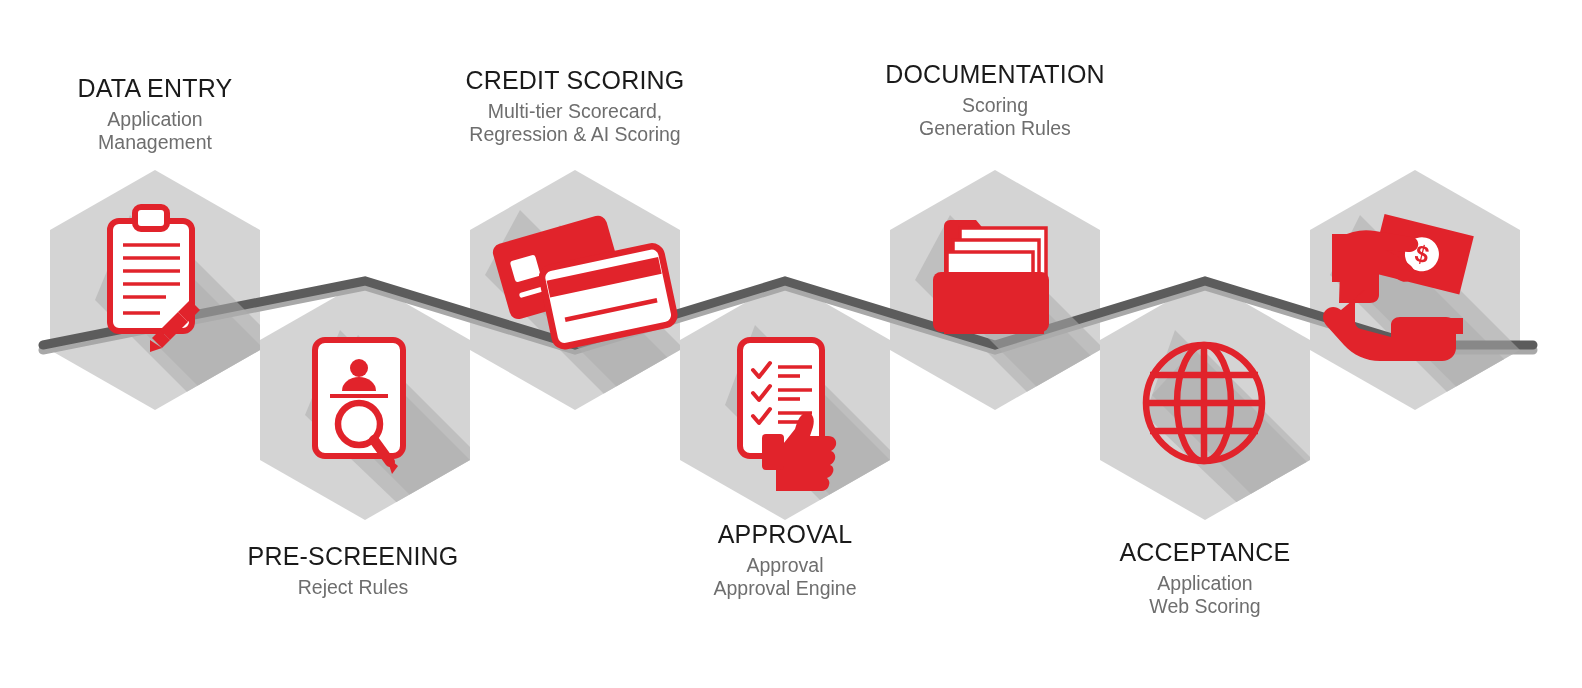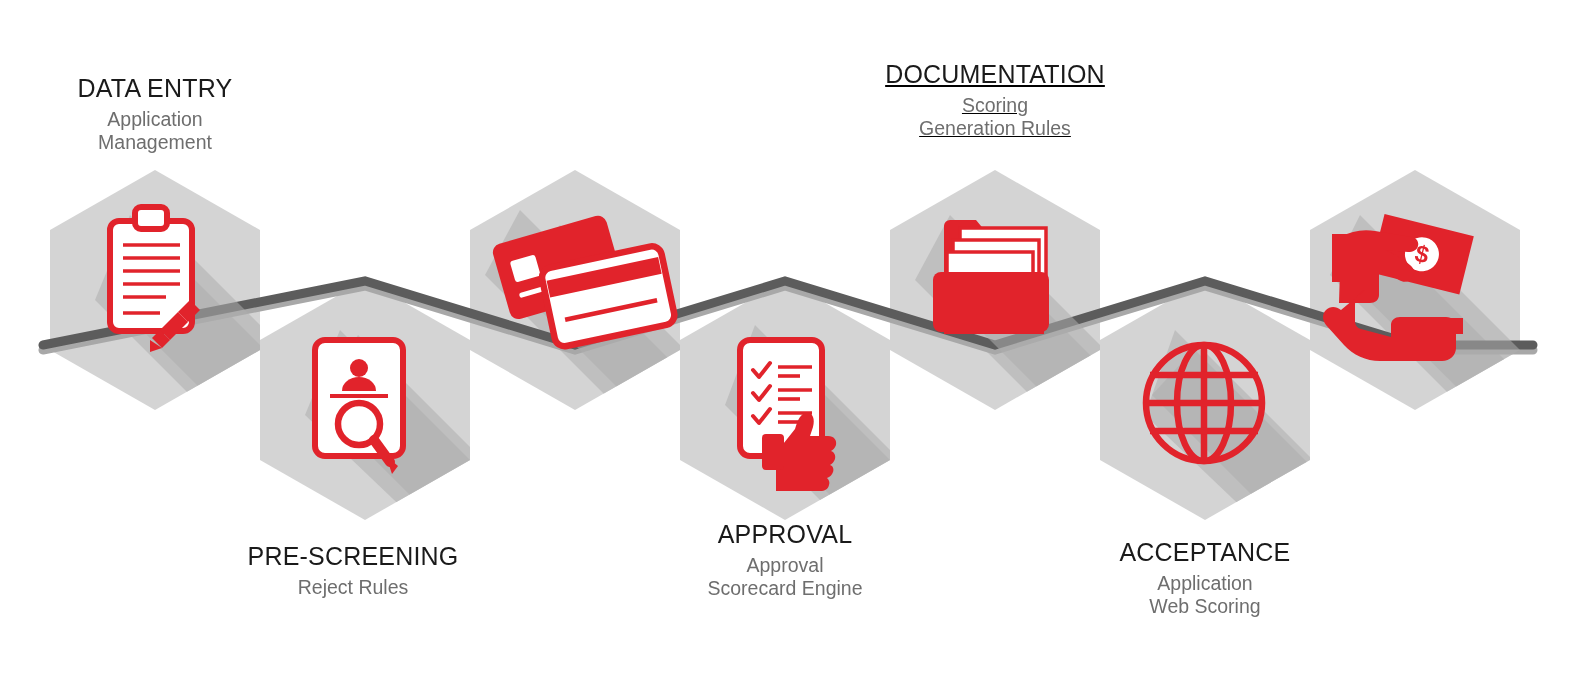--- a/index.html
+++ b/index.html
@@ -280,30 +280,37 @@
     </span>
   </div>
 
   <div class="label-block" style="left:193px; top:542px;">
     <span class="label-title">PRE-SCREENING</span>
     <span class="label-sub">
       <span class="l1">Reject Rules</span>
     </span>
   </div>
 
+  <div class="label-block" style="left:415px; top:66px;">
+    <span class="label-title">CREDIT SCORING</span>
+    <span class="label-sub">
+      <span class="l1">Multi-tier Scorecard,</span>
+      <span class="l2">Regression &amp; AI Scoring</span>
+    </span>
+  </div>
 
   <div class="label-block" style="left:625px; top:520px;">
     <span class="label-title">APPROVAL</span>
     <span class="label-sub">
       <span class="l1">Approval</span>
-      <span class="l2">Scorecard Engine</span>
-    </span>
-  </div>
-
-  <div class="label-block" style="left:835px; top:60px;text-decoration:underline;">
+      <span class="l2">Approval Engine</span>
+    </span>
+  </div>
+
+  <div class="label-block" style="left:835px; top:60px;">
     <span class="label-title">DOCUMENTATION</span>
     <span class="label-sub">
       <span class="l1">Scoring</span>
       <span class="l2">Generation Rules</span>
     </span>
   </div>
 
   <div class="label-block" style="left:1045px; top:538px;">
     <span class="label-title">ACCEPTANCE</span>
     <span class="label-sub">

